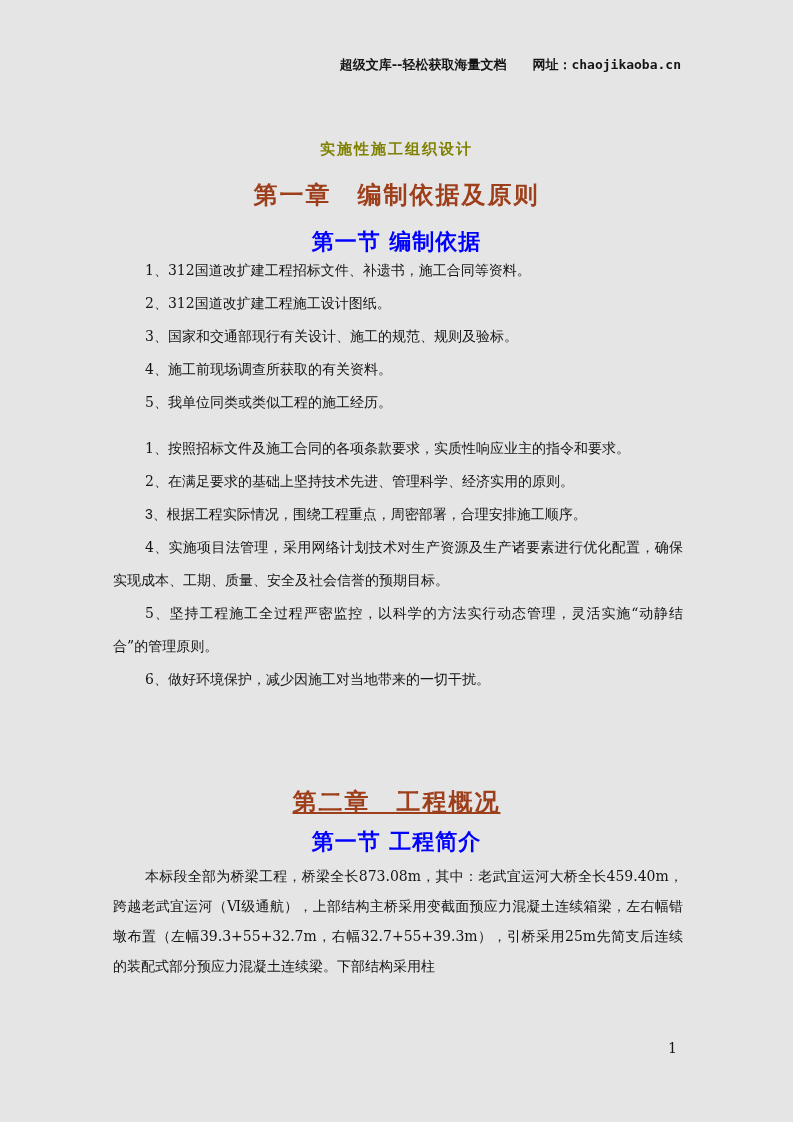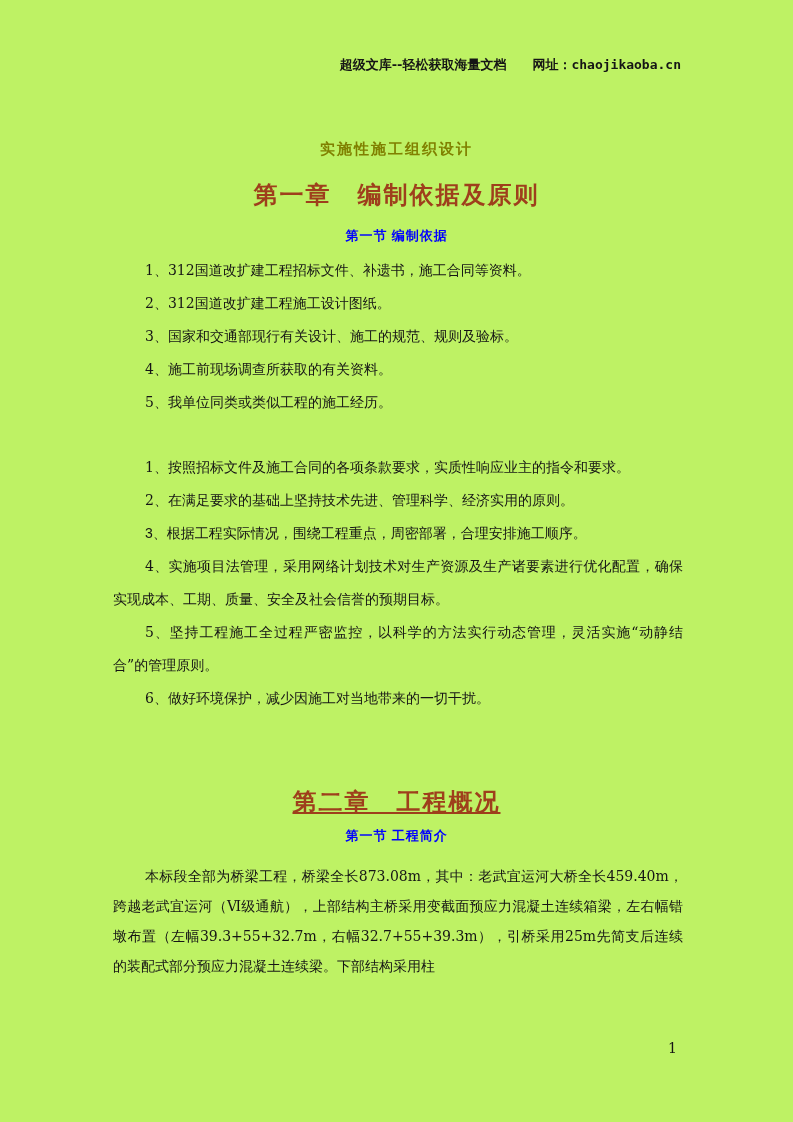--- a/index.html
+++ b/index.html
@@ -1,19 +1,19 @@
 <!DOCTYPE html>
 <html><head>
 <meta charset="utf-8">
 <style>
   html,body{margin:0;padding:0;background:#ffffff;}
   .page{
     position:relative;
     width:793px;height:1122px;
-    background:#bef264;
+    background:#e5e5e5;
     color:#151515;
     font-family:"DejaVu Serif","Liberation Serif",serif;
     overflow:hidden;
   }
   .hdr{
     position:absolute;top:56px;left:113px;right:112px;
     text-align:right;
     font-size:13px;
     font-weight:bold;
     font-family:"DejaVu Sans","Liberation Sans",sans-serif;
@@ -26,33 +26,33 @@
   }
   .centered{
     position:absolute;left:0;width:100%;
     text-align:center;
     font-family:"DejaVu Sans","Liberation Sans",sans-serif;
     font-weight:bold;
     white-space:nowrap;
   }
   .doc-title{top:140px;font-size:15px;color:#808000;letter-spacing:2px;}
   .ch-title{top:179px;font-size:24px;color:#9E3F1C;letter-spacing:2px;}
-  .sec-title{font-size:13px;color:#0000FF;letter-spacing:1px;font-family:Liberation Serif, serif;}
+  .sec-title{font-size:22px;color:#0000FF;letter-spacing:1px;}
   .sec-1-1{top:227px;}
   .sec-1-2{top:422px;}
   .ch-2{top:786px;text-decoration:underline;}
   .sec-2-1{top:827px;}
   .textblock{
     position:absolute;left:113px;width:570px;
     font-size:14px;line-height:33px;
     text-align:justify;
   }
   .textblock p{margin:0;text-indent:32px;}
   .list-1{top:254px;}
-  .list-2{top:451px;}
+  .list-2{top:432px;}
   .body-para{top:861px;line-height:30px;}
   .heiti{font-family:Liberation Sans, sans-serif;}
   .page-num{
     position:absolute;top:1040px;right:116px;
     font-size:14px;
   }
 </style>
 </head>
 <body>
 

